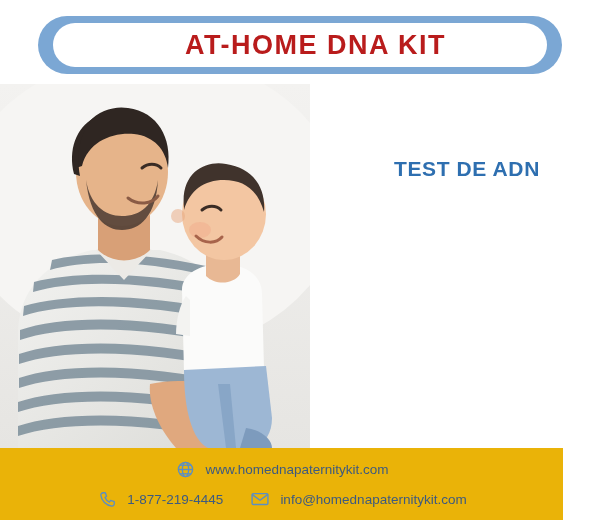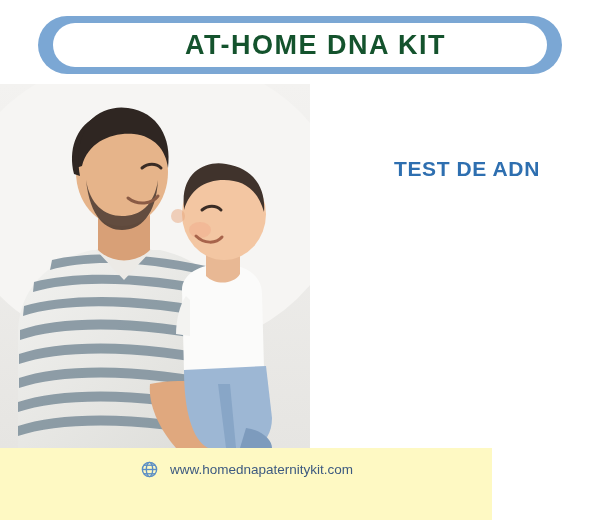--- a/index.html
+++ b/index.html
@@ -38,21 +38,21 @@
     height: 44px;
     background: #ffffff;
     border-radius: 22px;
     display: flex;
     align-items: center;
     justify-content: center;
   }
   .header-title {
     font-size: 27px;
     font-weight: bold;
-    color: #14532d;
+    color: #b91c1c;
     letter-spacing: 1.5px;
     white-space: nowrap;
     margin-left: 31px;
   }
 
   
   .photo {
     position: absolute;
     left: 0;
     top: 84px;
@@ -80,23 +80,23 @@
     letter-spacing: 0.6px;
     line-height: 58px;
     white-space: nowrap;
   }
 
   
   .footer {
     position: absolute;
     left: 0;
     top: 448px;
-    width: 492px;
+    width: 563px;
     height: 72px;
-    background: #fef9c3;
+    background: #eab308;
   }
   .footer-row {
     position: absolute;
     width: 100%;
     display: flex;
     align-items: center;
     justify-content: center;
   }
   .footer-row.row1 { top: 10px; }
   .footer-row.row2 { top: 40px; }
@@ -220,16 +220,36 @@
             <ellipse cx="12" cy="12" rx="4" ry="9"></ellipse>
             <line x1="3" y1="12" x2="21" y2="12"></line>
             <line x1="4.6" y1="6.6" x2="19.4" y2="6.6"></line>
             <line x1="4.6" y1="17.4" x2="19.4" y2="17.4"></line>
           </svg>
         </span>
         <span class="footer-text">www.homednapaternitykit.com</span>
       </div>
     </div>
 
+    <div class="footer-row row2">
+      <div class="footer-item">
+        <span class="footer-icon">
+          <svg width="19" height="19" viewBox="0 0 24 24" fill="none" stroke="#5b8ec4" stroke-width="1.7" stroke-linejoin="round">
+            <path d="M6.5 3.5 L9.2 3.5 L10.8 8 L8.8 9.6 C9.8 12 12 14.2 14.4 15.2 L16 13.2 L20.5 14.8 L20.5 17.5 C20.5 19.2 19.2 20.5 17.5 20.4 C10.2 19.6 4.4 13.8 3.6 6.5 C3.5 4.8 4.8 3.5 6.5 3.5 Z"></path>
+          </svg>
+        </span>
+        <span class="footer-text">1-877-219-4445</span>
+      </div>
+
+      <div class="footer-item">
+        <span class="footer-icon">
+          <svg width="20" height="20" viewBox="0 0 24 24" fill="none" stroke="#5b8ec4" stroke-width="1.7" stroke-linejoin="round">
+            <rect x="2.5" y="5.5" width="19" height="13" rx="1.5"></rect>
+            <path d="M2.5 6.5 L12 13.5 L21.5 6.5"></path>
+          </svg>
+        </span>
+        <span class="footer-text">info@homednapaternitykit.com</span>
+      </div>
+    </div>
 
   </div>
 
 </div>
 
 </body></html>

